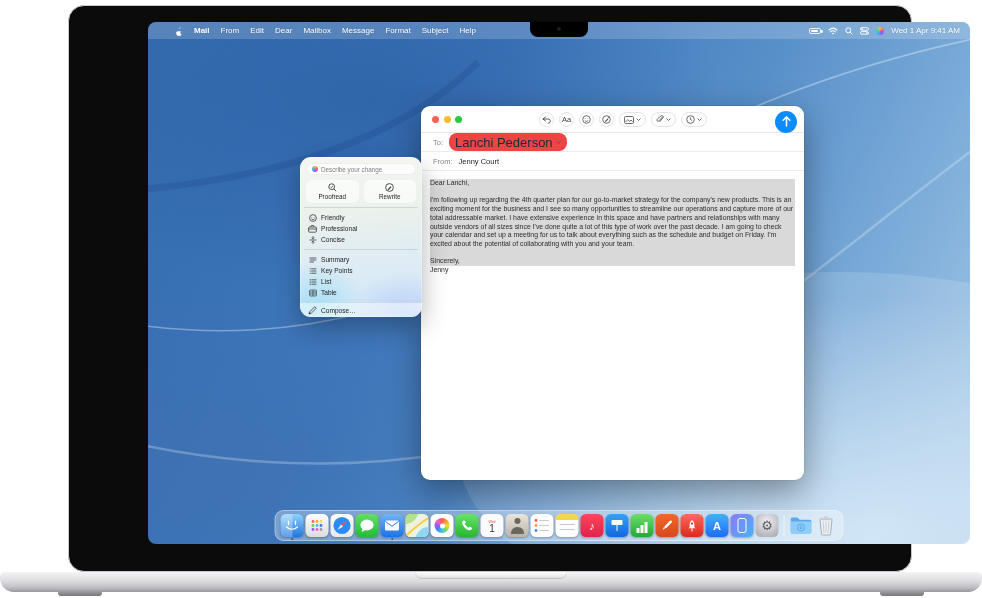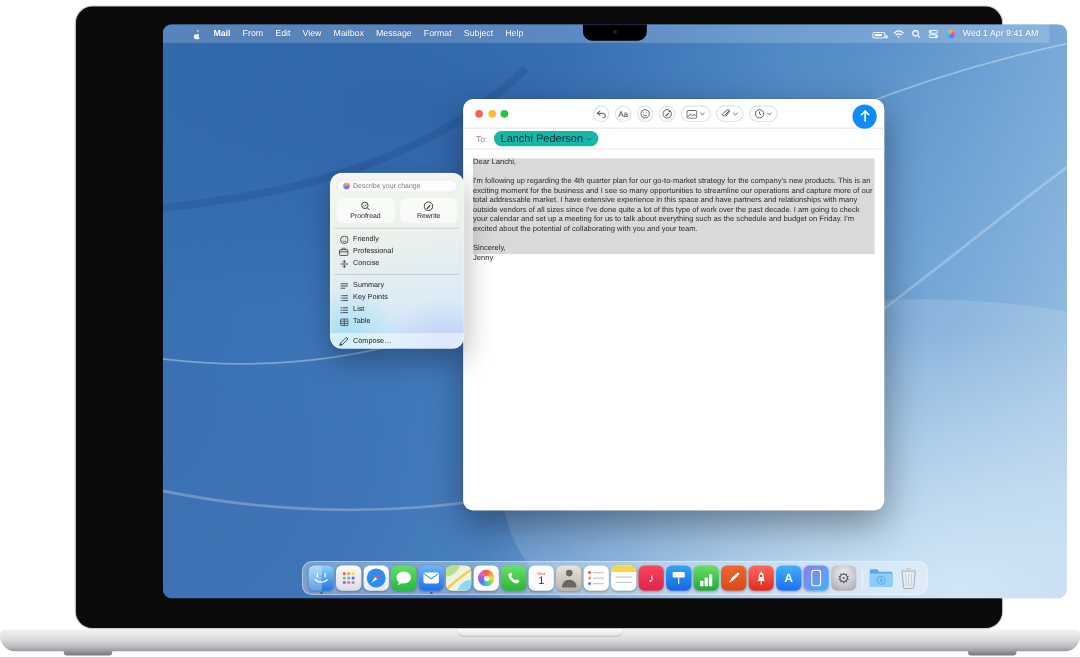--- a/index.html
+++ b/index.html
@@ -18,25 +18,25 @@
     background:
       radial-gradient(90% 75% at 88% 98%, rgba(205,228,246,.95), rgba(205,228,246,0) 60%),
       radial-gradient(70% 60% at 8% 85%, rgba(62,112,175,.55), rgba(62,112,175,0) 60%),
       radial-gradient(60% 55% at 28% 15%, rgba(36,86,155,.5), rgba(36,86,155,0) 70%),
       linear-gradient(115deg,#356cb0 0%,#3f78bc 35%,#578fc9 60%,#7cacd9 80%,#a9cbe8 100%);}
   .swirls{position:absolute;inset:0;pointer-events:none;}
   .notch{position:absolute;top:0;left:50%;margin-left:-29px;width:58px;height:15px;background:#000;border-radius:0 0 8px 8px;z-index:50;}
   .cam{position:absolute;left:50%;top:5px;transform:translateX(-50%);width:4px;height:4px;border-radius:50%;background:#1c1c22;}
 
   
-  .menubar{position:absolute;top:0;left:0;right:16px;height:17px;background:rgba(255,255,255,.18);display:flex;align-items:center;color:#fff;font-size:8px;z-index:40;}
+  .menubar{position:absolute;top:0;left:0;right:0;height:17px;background:rgba(255,255,255,.18);display:flex;align-items:center;color:#fff;font-size:8px;z-index:40;}
   .mb-left{display:flex;align-items:center;gap:11px;padding-left:26px;}
   .mb-item{white-space:nowrap;text-shadow:0 0 2px rgba(0,0,0,.18);}
   .mb-item.active{font-weight:bold;}
-  .mb-right{margin-left:auto;display:flex;align-items:flex-end;gap:7px;padding-right:10px;}
+  .mb-right{margin-left:auto;display:flex;align-items:center;gap:7px;padding-right:10px;}
   .batt{width:12px;height:6px;border:1px solid rgba(255,255,255,.85);border-radius:2px;position:relative;}
   .batt::before{content:"";position:absolute;left:1px;top:1px;bottom:1px;width:7px;background:#fff;border-radius:1px;}
   .batt::after{content:"";position:absolute;right:-2.5px;top:1.5px;width:1.5px;height:3px;background:rgba(255,255,255,.85);border-radius:0 1px 1px 0;}
   .siri{width:8px;height:8px;border-radius:50%;background:conic-gradient(#f7b643,#f2598f,#8a5cf5,#38b6f6,#41d6a6,#f7b643);}
   .clock{white-space:nowrap;text-shadow:0 0 2px rgba(0,0,0,.18);}
 
   
   .dock{position:absolute;bottom:3px;left:50%;transform:translateX(-50%);display:flex;align-items:center;gap:2px;padding:3px 5px;background:rgba(255,255,255,.32);border:1px solid rgba(255,255,255,.38);border-radius:9px;z-index:30;}
   .di{width:23px;height:23px;border-radius:5.5px;flex:none;position:relative;display:flex;align-items:center;justify-content:center;overflow:hidden;box-shadow:0 1px 2px rgba(0,0,0,.25);}
   .dwrap{position:relative;flex:none;}
@@ -71,32 +71,32 @@
   .di-pages{background:linear-gradient(#f2672b,#d6491d);}
   .di-rocket{background:linear-gradient(#ff6a5e,#dc2a1e);}
   .di-appstore{background:linear-gradient(#43b0fd,#1e6df2);color:#fff;font-size:11px;font-weight:bold;}
   .di-iphonemirroring{background:linear-gradient(130deg,#8d7bf2,#45b3f7);}
   .im-phone{width:9px;height:15px;border:1.3px solid #fff;border-radius:2.5px;}
   .di-settings{background:radial-gradient(circle at 50% 35%,#f2f2f5,#a2a2aa);color:#5c5c64;font-size:13px;box-shadow:none;}
   .dock-sep{width:1px;height:21px;background:rgba(255,255,255,.55);margin:0 3px;flex:none;}
   .di-plain{box-shadow:none;background:transparent;}
 
   
-  .mailwin{position:absolute;left:273px;top:68px;width:383px;height:374px;background:#fff;border-radius:9px;box-shadow:0 12px 34px rgba(0,0,0,.38),0 0 0 .5px rgba(0,0,0,.12);z-index:20;}
+  .mailwin{position:absolute;left:273px;top:84px;width:383px;height:374px;background:#fff;border-radius:9px;box-shadow:0 12px 34px rgba(0,0,0,.38),0 0 0 .5px rgba(0,0,0,.12);z-index:20;}
   .titlebar{position:relative;height:27px;border-bottom:.5px solid #e7e7e9;}
   .lights{position:absolute;left:11px;top:10px;display:flex;gap:4.5px;}
   .light{width:7px;height:7px;border-radius:50%;}
   .toolbar{position:absolute;left:118px;top:6px;display:flex;align-items:center;gap:5px;}
   .tbtn{height:15px;min-width:15px;border:.5px solid #e2e2e5;background:#fff;border-radius:8px;display:flex;align-items:center;justify-content:center;color:#48484a;padding:0 2px;}
   .tbtn.cap{padding:0 4px;gap:2px;}
   .aa{font-size:7.5px;color:#3c3c3e;letter-spacing:-.2px;}
   .send{position:absolute;right:7px;top:4.5px;width:22px;height:22px;border-radius:50%;background:#0d8bff;display:flex;align-items:center;justify-content:center;}
   .frow{height:19px;display:flex;align-items:center;padding:0 12px;border-bottom:.5px solid #ececee;font-size:7.5px;color:#1d1d1f;text-align:right;}
   .flabel{color:#86868b;margin-right:6px;}
-  .topill{display:inline-flex;align-items:center;gap:3px;background:#14b8a6;border-radius:8px;padding:1.5px 6px;font-size:10px;color:#15293f;}
+  .topill{display:inline-flex;align-items:center;gap:3px;background:#ef4444;border-radius:8px;padding:1.5px 6px;font-size:13px;color:#15293f;}
   .mbody{padding:8px 9px;font-size:6.9px;line-height:8.7px;color:#2b2b2b;}
   .sel{background:#d9d9d9;}
   .blank{height:8.7px;}
   .mbody p{margin:0;}
 
   
   .wtools{position:absolute;left:152px;top:135px;width:122px;height:160px;border-radius:11px;padding:6px;z-index:35;
     background:
       radial-gradient(60% 45% at 12% 96%, rgba(120,215,245,.55), rgba(120,215,245,0) 70%),
       radial-gradient(70% 40% at 85% 100%, rgba(150,175,250,.45), rgba(150,175,250,0) 70%),
@@ -129,21 +129,21 @@
 
     <div class="menubar">
       <div class="mb-left">
         <svg width="9" height="10" viewBox="0 0 170 195" fill="#fff">
             <path d="M119 45c5-6 8-14 7-22-7 1-15 5-20 11-4 5-8 13-7 21 8 1 15-4 20-10z"></path>
             <path d="M150 155c-4 10-9 19-16 27-6 7-12 12-20 12-7 0-10-4-19-4s-12 4-19 4c-8 0-14-6-20-13-13-16-23-45-10-65 6-10 17-16 28-16 7 0 13 4 18 4s11-4 19-4c10 0 20 5 26 14-10 6-16 15-15 27 0 13 7 22 15 27z"></path>
           </svg>
         <span class="mb-item active">Mail</span>
         <span class="mb-item">From</span>
         <span class="mb-item">Edit</span>
-        <span class="mb-item">View</span>
+        <span class="mb-item">Dear</span>
         <span class="mb-item">Mailbox</span>
         <span class="mb-item">Message</span>
         <span class="mb-item">Format</span>
         <span class="mb-item">Subject</span>
         <span class="mb-item">Help</span>
       </div>
       <div class="mb-right">
         <span class="batt"></span>
         <svg width="10" height="8" viewBox="0 0 10 8" fill="none" stroke="#fff" stroke-width="1.1" stroke-linecap="round">
             <path d="M1 3 C3.4 .8 6.6 .8 9 3"></path>
@@ -237,20 +237,24 @@
 
       <div class="frow">
         <span class="flabel">To:</span>
         <span class="topill">
           <span>Lanchi Pederson</span>
           <svg width="5" height="3" viewBox="0 0 5 3" fill="none" stroke="#3a5a80" stroke-width=".9">
               <path d="M.5 .5 L2.5 2.5 L4.5 .5"></path>
             </svg>
         </span>
       </div>
+      <div class="frow">
+        <span class="flabel">From:</span>
+        <span>Jenny Court</span>
+      </div>
 
       <div class="mbody">
         <div class="sel">
           <p>Dear Lanchi,</p>
           <div class="blank"></div>
           <p>I'm following up regarding the 4th quarter plan for our go-to-market strategy for the company's new products. This is an exciting moment for the business and I see so many opportunities to streamline our operations and capture more of our total addressable market. I have extensive experience in this space and have partners and relationships with many outside vendors of all sizes since I've done quite a lot of this type of work over the past decade. I am going to check your calendar and set up a meeting for us to talk about everything such as the schedule and budget on Friday. I'm excited about the potential of collaborating with you and your team.</p>
           <div class="blank"></div>
           <p>Sincerely,</p>
         </div>
         <p>Jenny</p>

